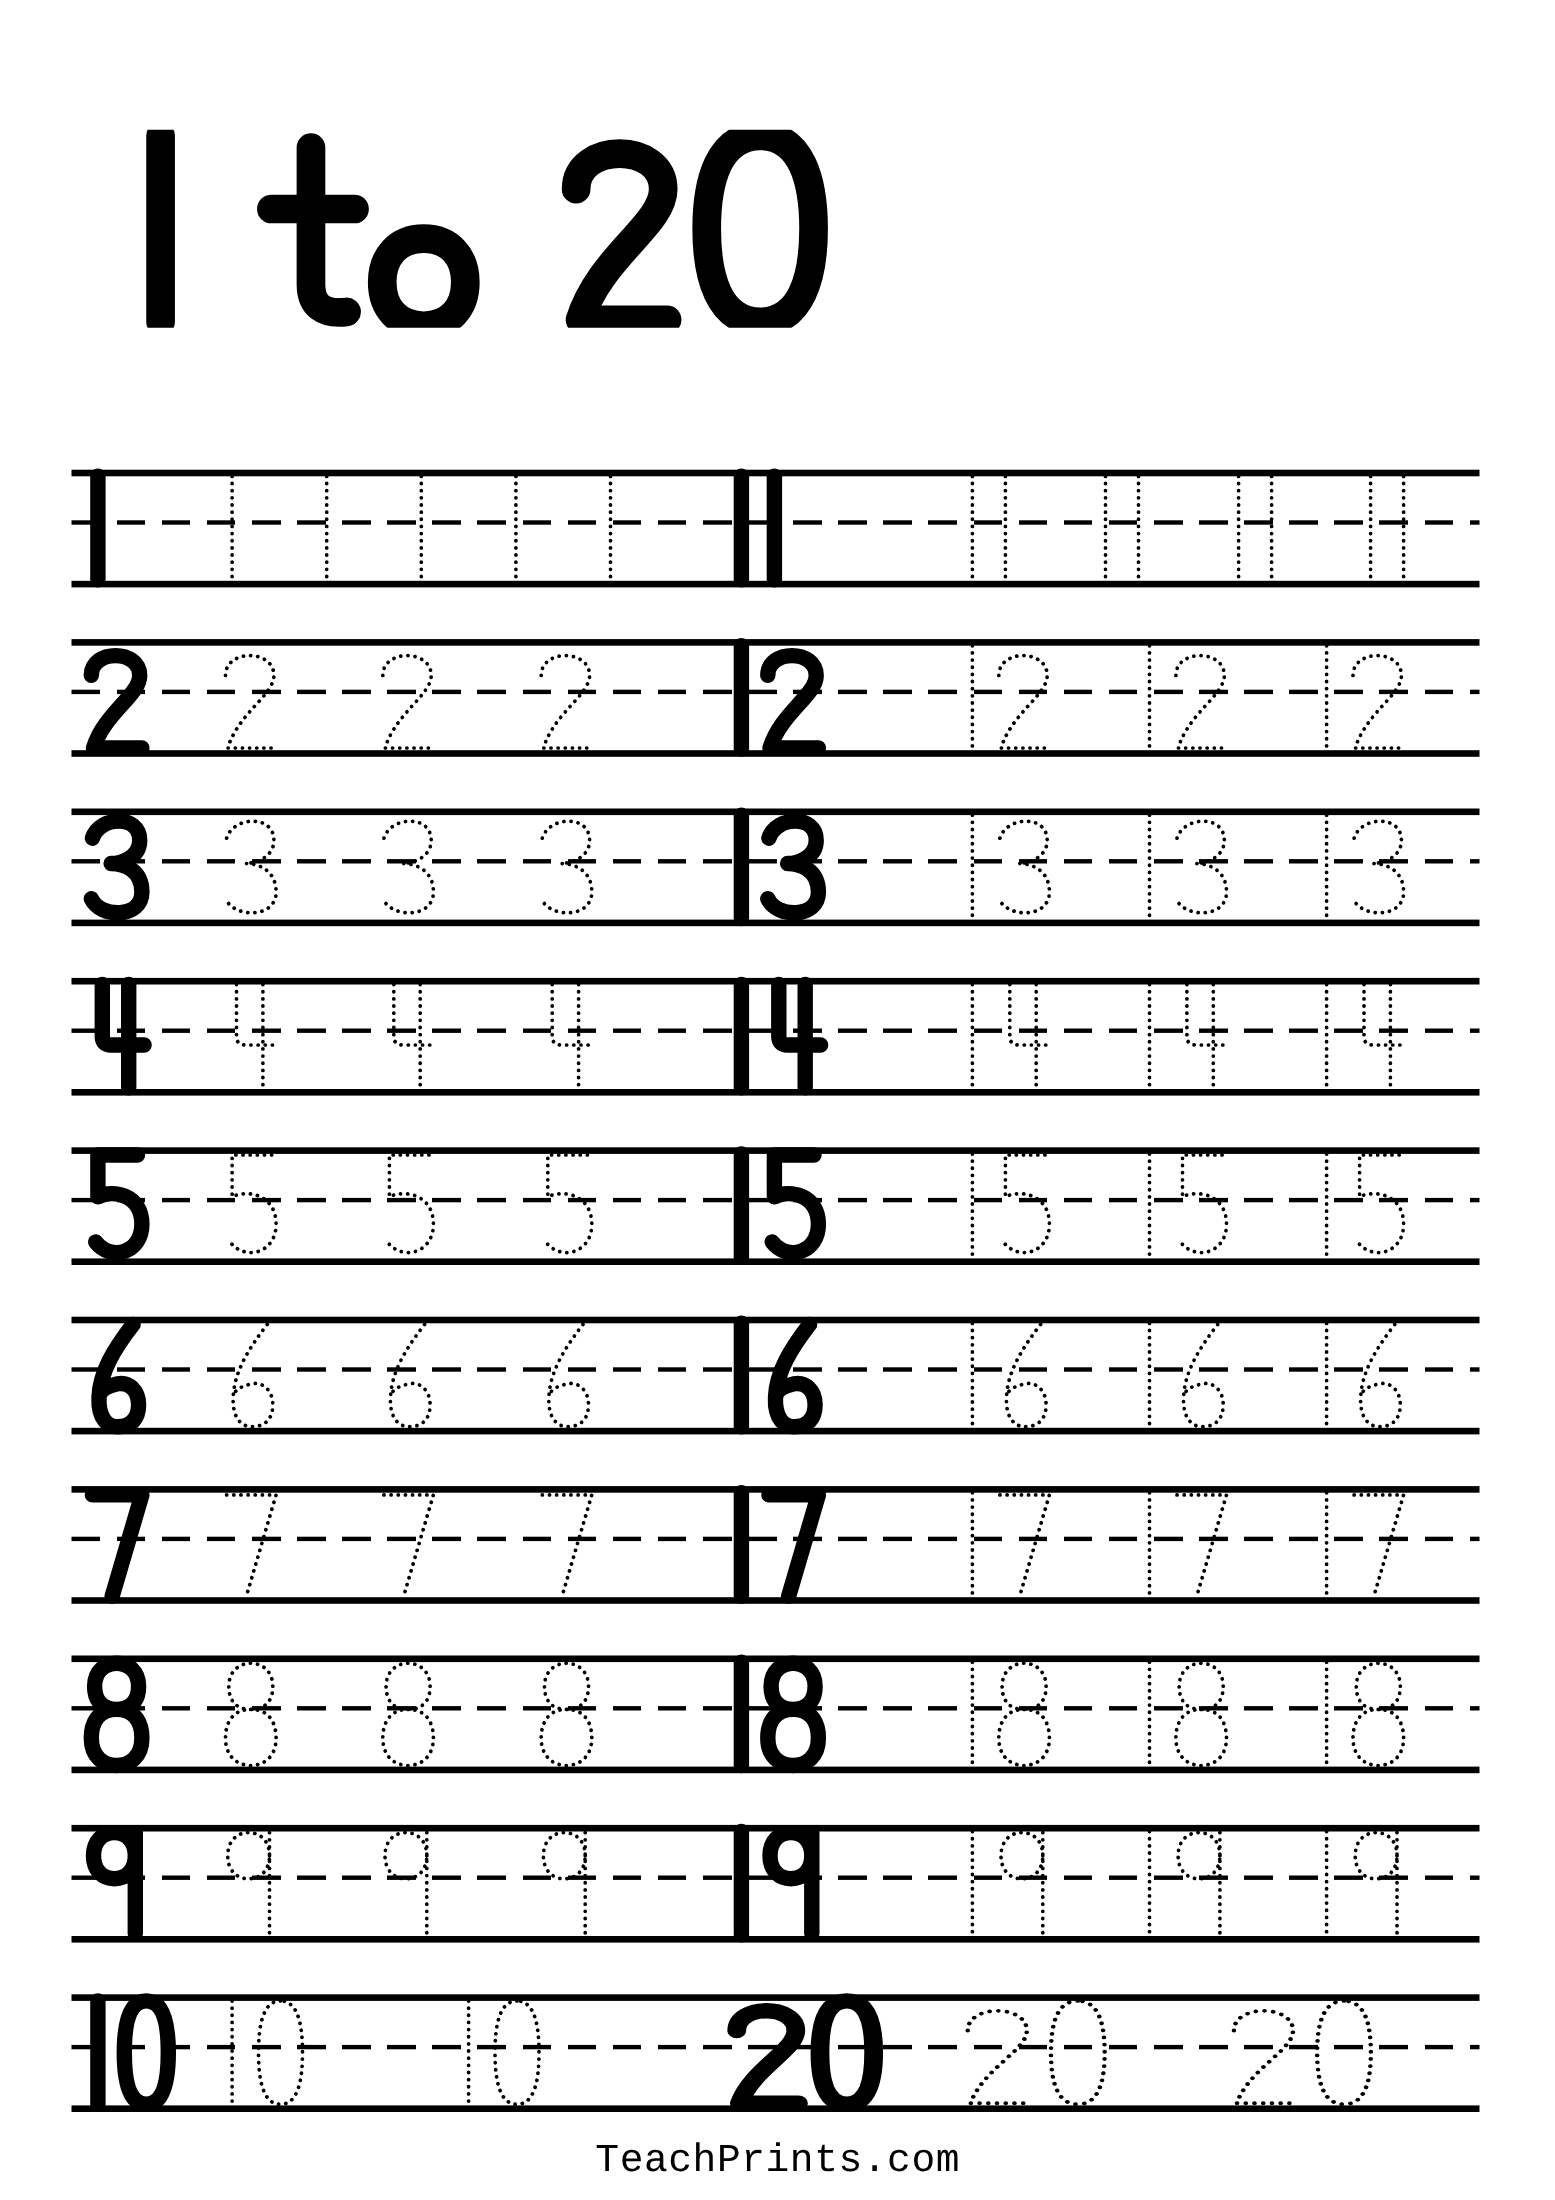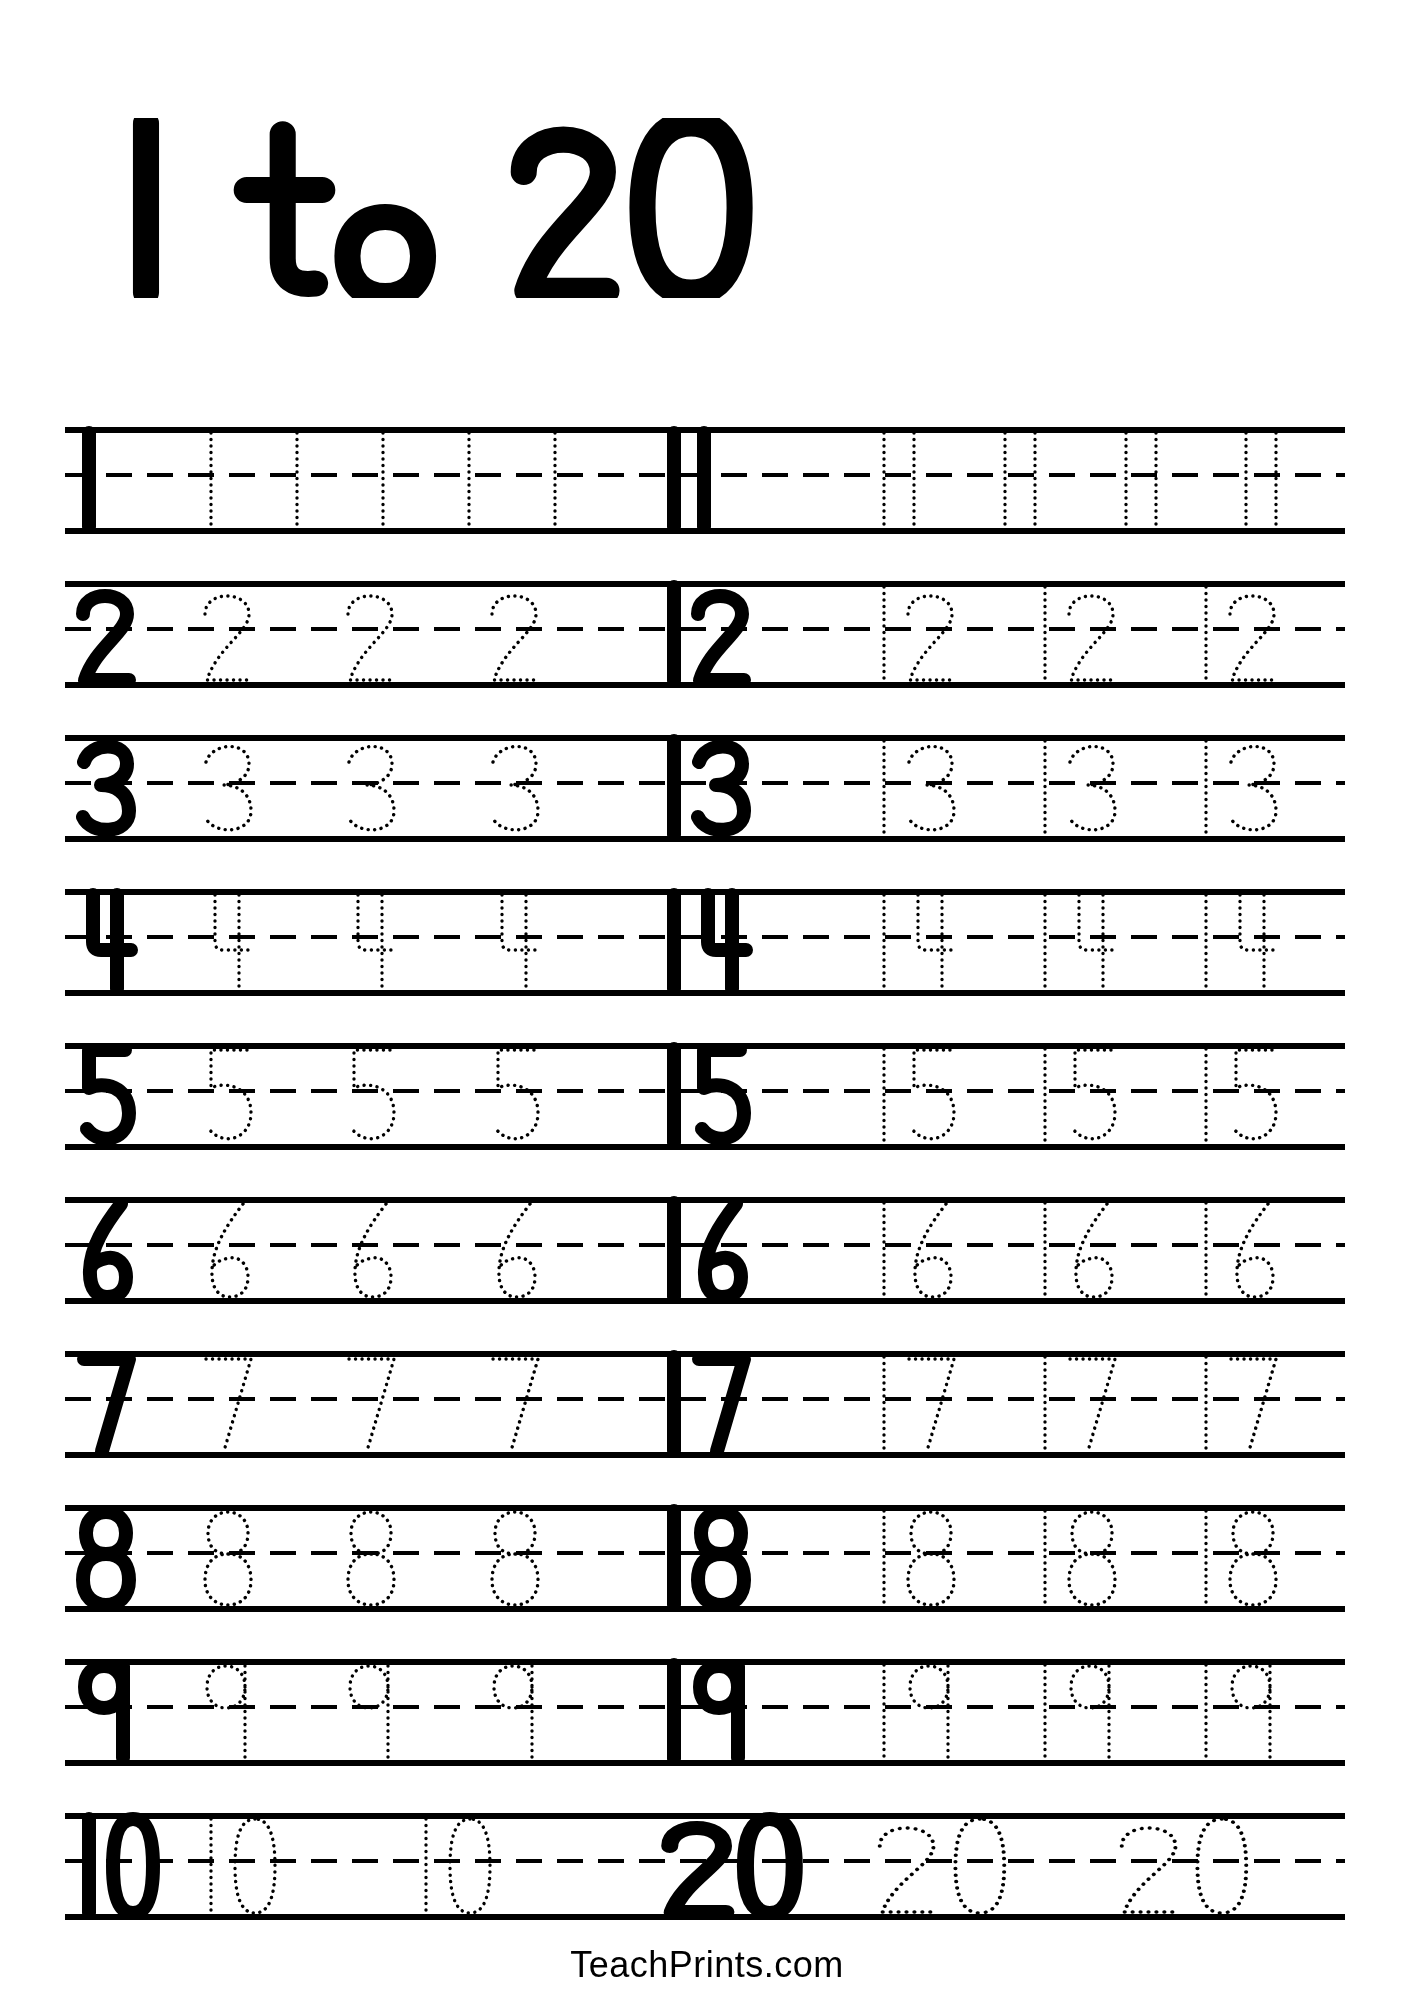--- a/index.html
+++ b/index.html
@@ -1,19 +1,19 @@
 <!DOCTYPE html>
 <html style="--ink: #000000;"><head>
 <meta charset="utf-8">
 <style>
   html,body{margin:0;padding:0;background:#e8e8e8;}
   .sheet{
     position:relative;width:1414px;height:2000px;margin:0 auto;
     background:#ffffff;overflow:hidden;
-    font-family:Liberation Sans, sans-serif;color:#000;
+    font-family:Liberation Mono, monospace;color:#000;
   }
   .title{position:absolute;left:128px;top:118px;width:650px;height:180px;}
   .rows{position:absolute;left:0;top:0;width:100%;height:100%;}
   .row{position:absolute;left:65px;width:1280px;height:100px;}
   .line-top,.line-bottom{position:absolute;left:0;right:0;height:6px;background:var(--ink,#000);}
   .line-top{top:-3px;}
   .line-bottom{bottom:-4px;}
   .line-mid{
     position:absolute;left:0;right:0;top:43px;height:4px;
     background:repeating-linear-gradient(90deg,var(--ink,#000) 0 26px,transparent 26px 41px);

